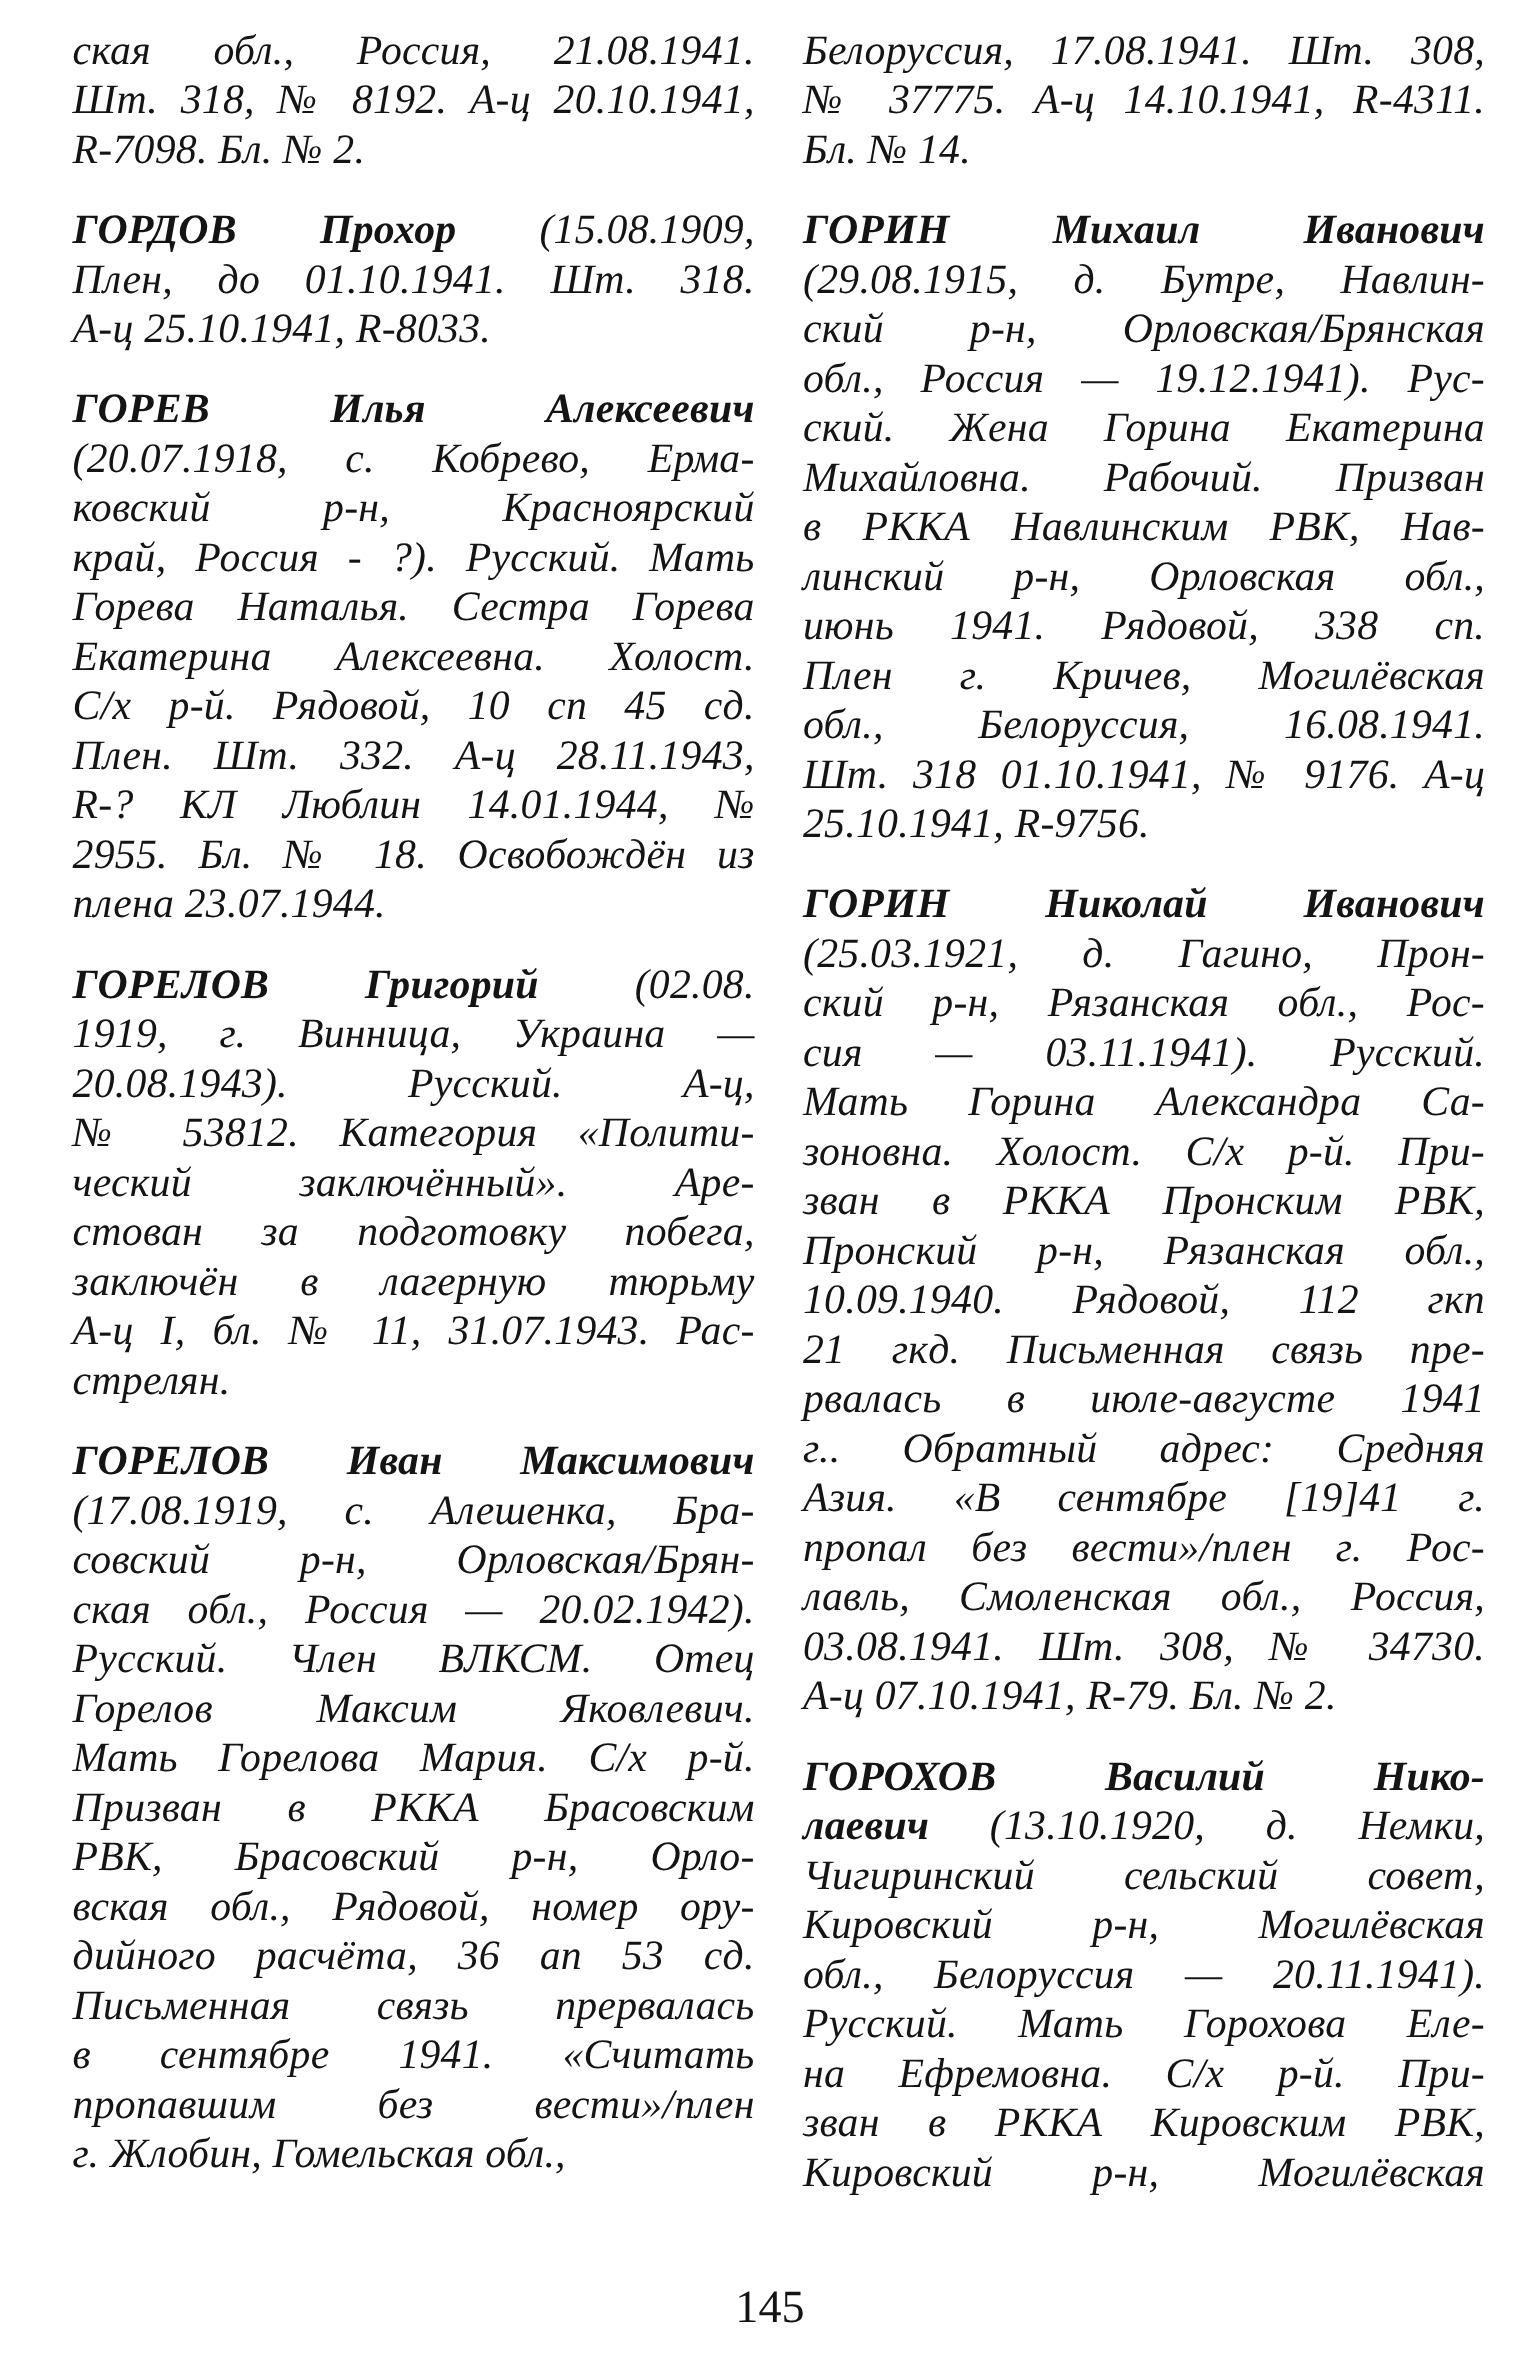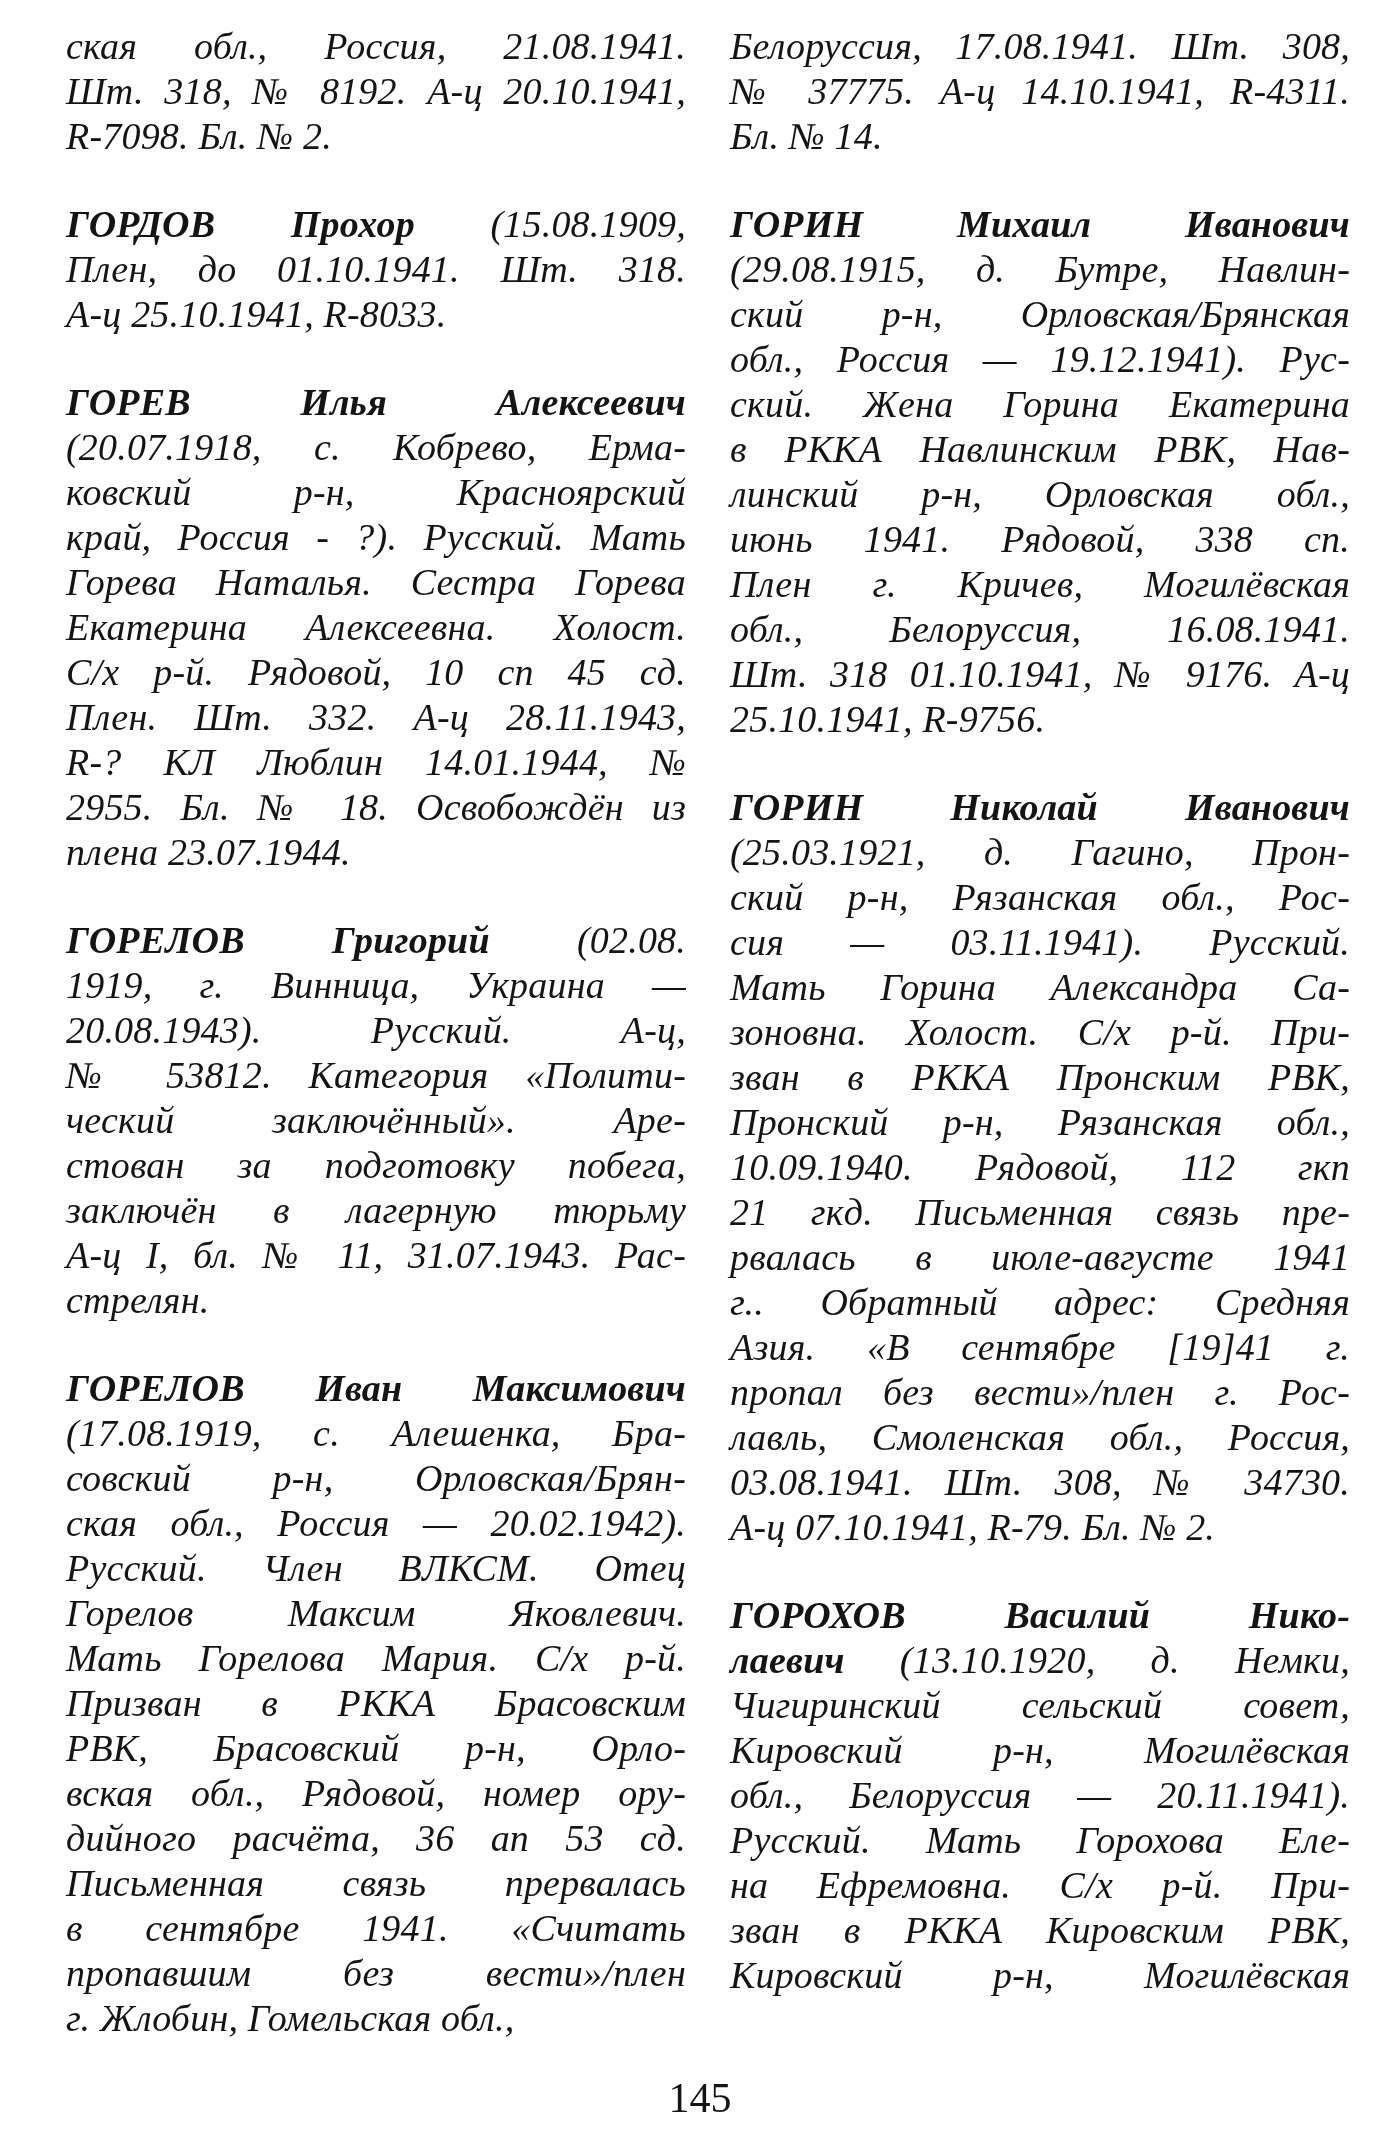--- a/index.html
+++ b/index.html
@@ -12,21 +12,21 @@
   }
   .page{
     position:relative;
     width:1400px;height:2150px;
     box-sizing:border-box;
     padding:24px 50px 0 66px;
   }
   .cols{display:flex;gap:44px;align-items:flex-start;font-style:italic;}
   .col{width:620px;flex:0 0 620px;}
   .entry{margin:0;}
-  .entry + .entry{margin-top:43px;}
+  .entry + .entry{margin-top:28px;}
   .line{
     font-size:38px;
     line-height:45px;
     text-align:justify;
     text-align-last:justify;
     letter-spacing:0.2px;
   }
   .line.last{text-align-last:left;}
   .line span.b{font-weight:700;}
   .pageno{
@@ -101,20 +101,21 @@
           <div class="line"><span>Белоруссия, 17.08.1941. Шт. 308,</span></div>
           <div class="line"><span>№ 37775. А-ц 14.10.1941, R-4311.</span></div>
           <div class="line last"><span>Бл. № 14.</span></div>
         </div>
         <div class="entry">
           <div class="line"><span class="b">ГОРИН Михаил Иванович</span></div>
           <div class="line"><span>(29.08.1915, д. Бутре, Навлин-</span></div>
           <div class="line"><span>ский р-н, Орловская/Брянская</span></div>
           <div class="line"><span>обл., Россия — 19.12.1941). Рус-</span></div>
           <div class="line"><span>ский. Жена Горина Екатерина</span></div>
+          <div class="line"><span>Михайловна. Рабочий. Призван</span></div>
           <div class="line"><span>в РККА Навлинским РВК, Нав-</span></div>
           <div class="line"><span>линский р-н, Орловская обл.,</span></div>
           <div class="line"><span>июнь 1941. Рядовой, 338 сп.</span></div>
           <div class="line"><span>Плен г. Кричев, Могилёвская</span></div>
           <div class="line"><span>обл., Белоруссия, 16.08.1941.</span></div>
           <div class="line"><span>Шт. 318 01.10.1941, № 9176. А-ц</span></div>
           <div class="line last"><span>25.10.1941, R-9756.</span></div>
         </div>
         <div class="entry">
           <div class="line"><span class="b">ГОРИН Николай Иванович</span></div>

